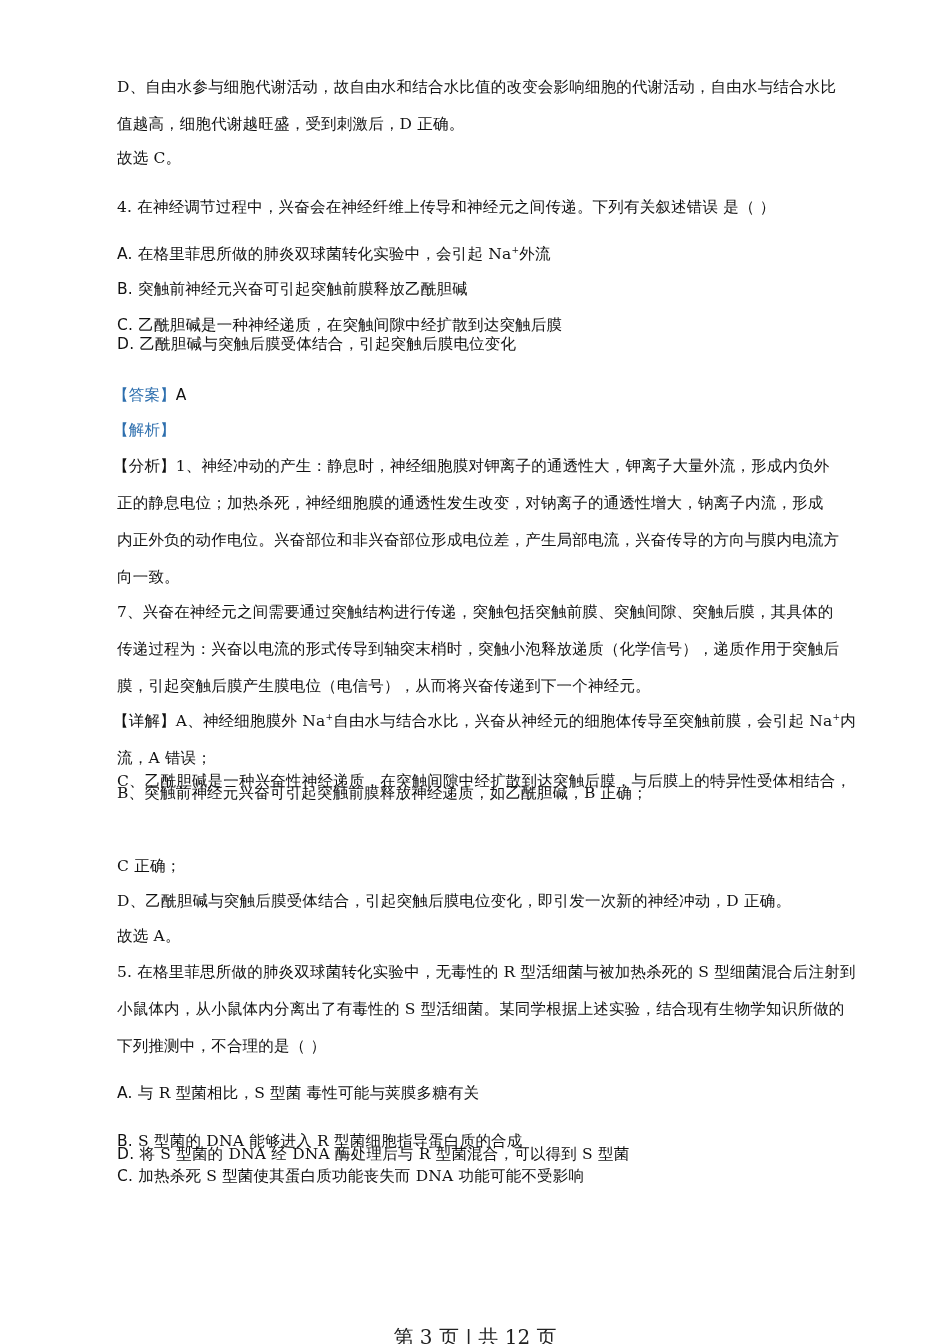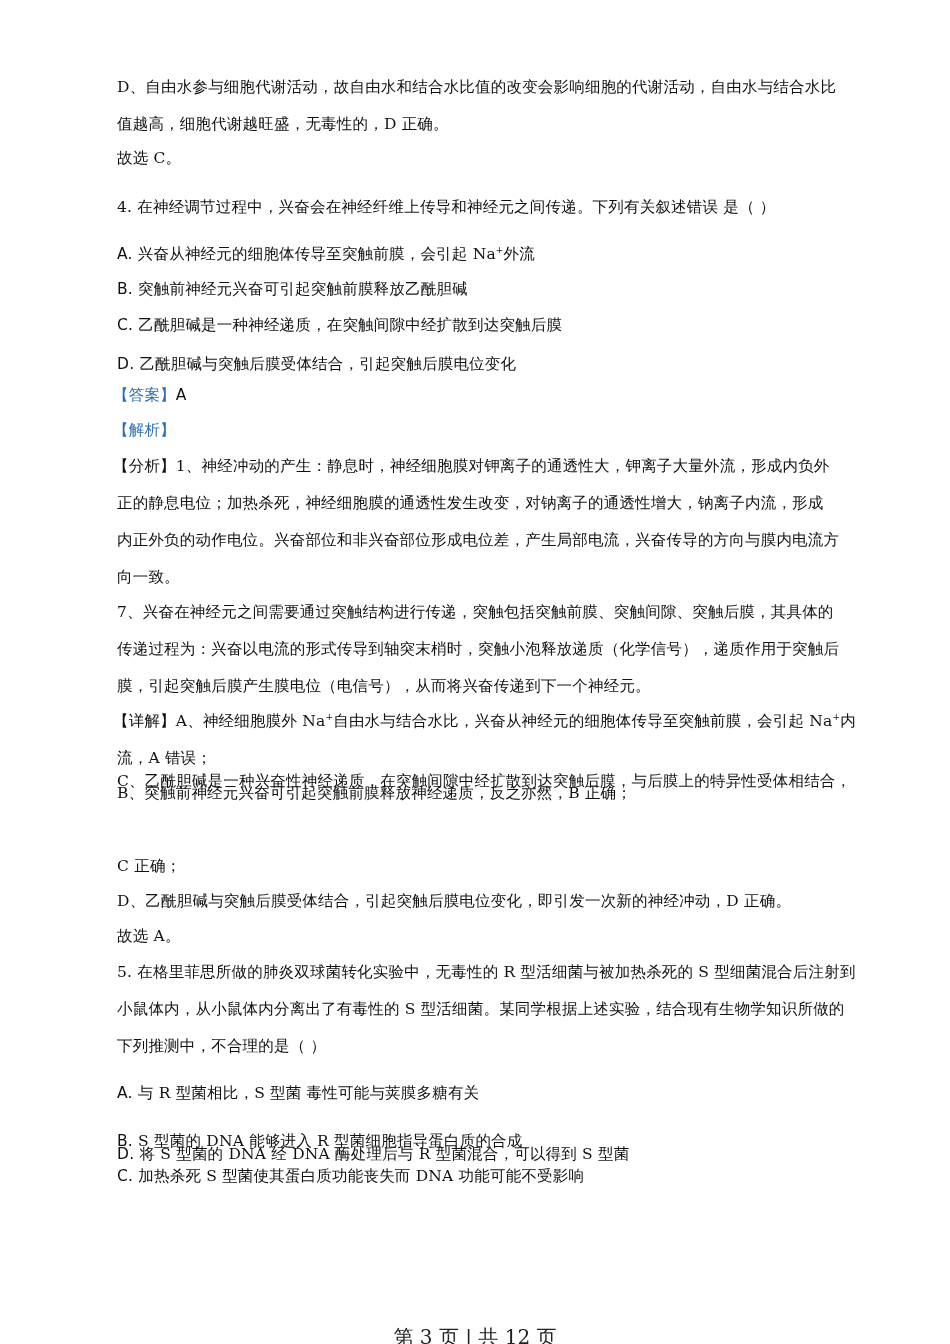--- a/index.html
+++ b/index.html
@@ -51,38 +51,38 @@
       font-size: 20px;
       color: #222;
     }
   </style>
 </head>
 <body>
 
 <div class="page">
 
   <div class="line" style="top:77px">D、自由水参与细胞代谢活动，故自由水和结合水比值的改变会影响细胞的代谢活动，自由水与结合水比</div>
-  <div class="line" style="top:114px">值越高，细胞代谢越旺盛，无毒性的，D 正确。</div>
+  <div class="line" style="top:114px">值越高，细胞代谢越旺盛，受到刺激后，D 正确。</div>
   <div class="line" style="top:148px">故选 C。</div>
 
   <div class="line" style="top:197px">4. 在神经调节过程中，兴奋会在神经纤维上传导和神经元之间传递。下列有关叙述错误   是（    ）</div>
 
   <div class="line" style="top:244px">
     <span class="latin">A.</span>
-    <span>兴奋从神经元的细胞体传导至突触前膜，会引起 Na</span><sup>+</sup><span>外流</span>
+    <span>在格里菲思所做的肺炎双球菌转化实验中，会引起 Na</span><sup>+</sup><span>外流</span>
   </div>
   <div class="line" style="top:279px">
     <span class="latin">B.</span>
     <span>突触前神经元兴奋可引起突触前膜释放乙酰胆碱</span>
   </div>
   <div class="line" style="top:315px">
     <span class="latin">C.</span>
     <span>乙酰胆碱是一种神经递质，在突触间隙中经扩散到达突触后膜</span>
   </div>
-  <div class="line" style="top:354px">
+  <div class="line" style="top:334px">
     <span class="latin">D.</span>
     <span>乙酰胆碱与突触后膜受体结合，引起突触后膜电位变化</span>
   </div>
 
   <div class="line" style="top:385px; left:-4px">
     <span class="tag-blue">【答案】</span><span class="latin">A</span>
   </div>
   <div class="line" style="top:420px; left:-4px">
     <span class="tag-blue">【解析】</span>
   </div>
@@ -95,21 +95,21 @@
   <div class="line" style="top:567px">向一致。</div>
 
   <div class="line" style="top:602px">7、兴奋在神经元之间需要通过突触结构进行传递，突触包括突触前膜、突触间隙、突触后膜，其具体的</div>
   <div class="line" style="top:639px">传递过程为：兴奋以电流的形式传导到轴突末梢时，突触小泡释放递质（化学信号），递质作用于突触后</div>
   <div class="line" style="top:676px">膜，引起突触后膜产生膜电位（电信号），从而将兴奋传递到下一个神经元。</div>
 
   <div class="line" style="top:711px; left:-4px">
     <span>【详解】</span><span>A、神经细胞膜外 Na</span><sup>+</sup><span>自由水与结合水比，兴奋从神经元的细胞体传导至突触前膜，会引起 Na</span><sup>+</sup><span>内</span>
   </div>
   <div class="line" style="top:748px">流，A 错误；</div>
-  <div class="line" style="top:783px">B、突触前神经元兴奋可引起突触前膜释放神经递质，反之亦然，B 正确；</div>
+  <div class="line" style="top:783px">B、突触前神经元兴奋可引起突触前膜释放神经递质，如乙酰胆碱，B 正确；</div>
   <div class="line" style="top:771px">C、乙酰胆碱是一种兴奋性神经递质，在突触间隙中经扩散到达突触后膜，与后膜上的特异性受体相结合，</div>
   <div class="line" style="top:856px">C 正确；</div>
   <div class="line" style="top:891px">D、乙酰胆碱与突触后膜受体结合，引起突触后膜电位变化，即引发一次新的神经冲动，D 正确。</div>
   <div class="line" style="top:926px">故选 A。</div>
 
   <div class="line" style="top:962px">5. 在格里菲思所做的肺炎双球菌转化实验中，无毒性的 R 型活细菌与被加热杀死的 S 型细菌混合后注射到</div>
   <div class="line" style="top:999px">小鼠体内，从小鼠体内分离出了有毒性的 S 型活细菌。某同学根据上述实验，结合现有生物学知识所做的</div>
   <div class="line" style="top:1036px">下列推测中，不合理的是（    ）</div>
 
   <div class="line" style="top:1083px">

